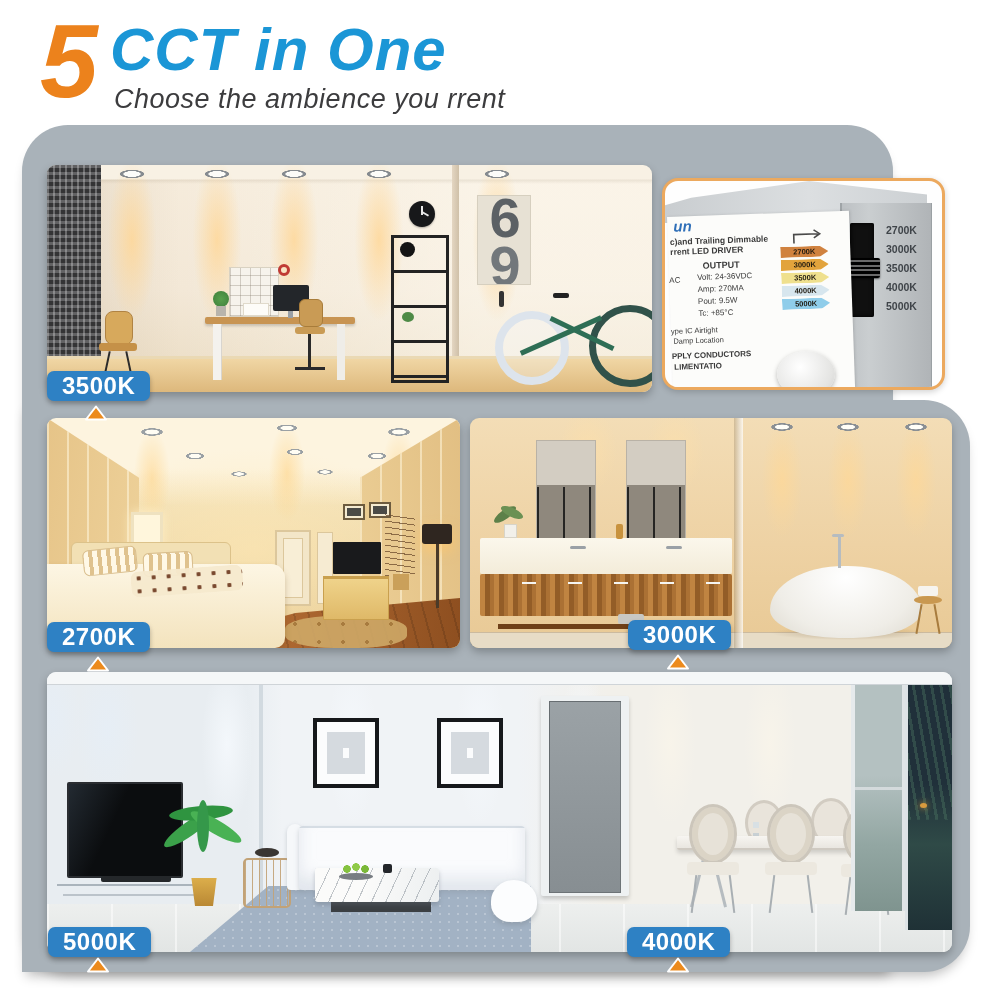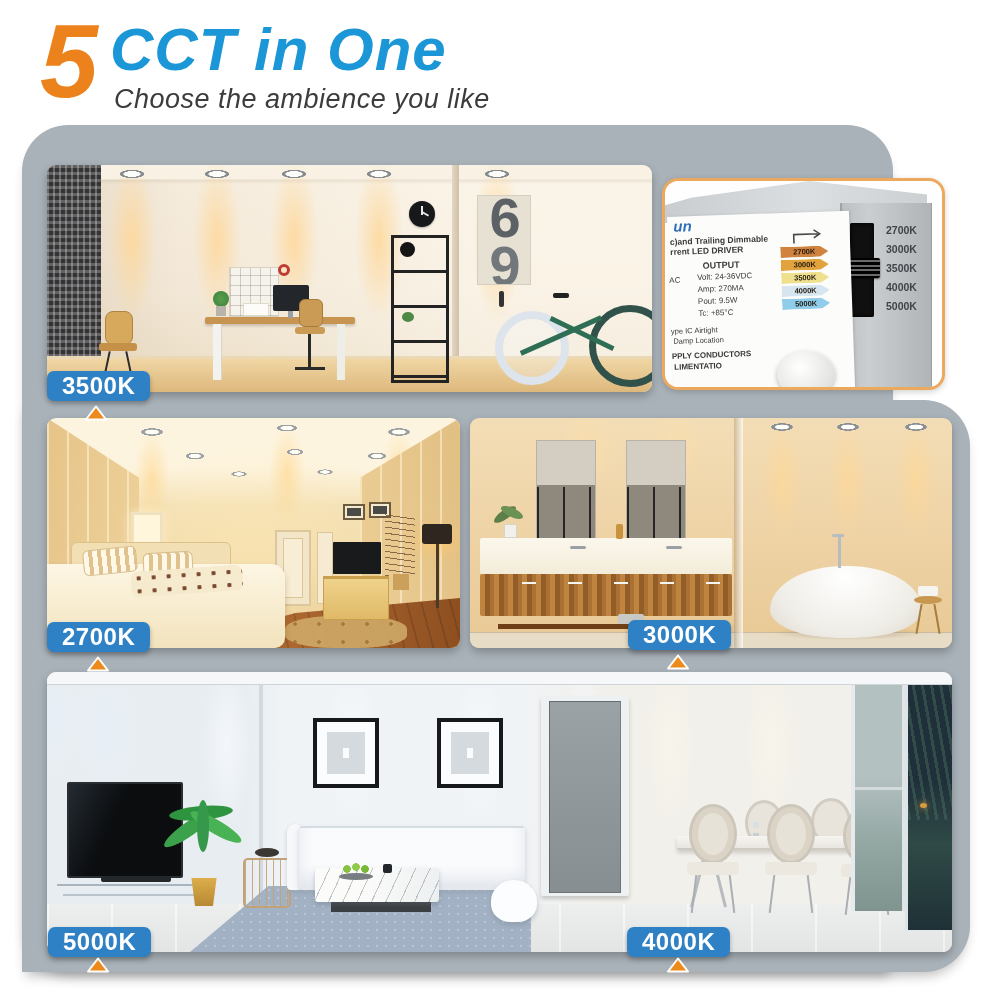--- a/index.html
+++ b/index.html
@@ -111,21 +111,21 @@
   .clockface{width:26px;height:26px;border-radius:50%;background:#17181a;box-shadow:0 1px 2px rgba(0,0,0,.3)}
   .clockface:before{content:"";position:absolute;left:12px;top:5px;width:2px;height:9px;background:#e8e8e8}
   .clockface:after{content:"";position:absolute;left:13px;top:12px;width:7px;height:2px;background:#e8e8e8;transform:rotate(30deg)}
   .poster6{font-weight:bold;color:#5c6165;text-align:center}
 </style>
 </head>
 <body>
 
 <div id="big5">5</div>
 <div id="title">CCT in One</div>
-<div id="subtitle">Choose the ambience you like</div>
+<div id="subtitle">Choose the ambience you rrent</div>
 
 <div class="panel" id="panel-top"></div>
 <div class="panel" id="panel-right"></div>
 
 <div class="scene" id="scene-office">
   <div style="left:0;top:0;width:54px;height:227px;background:repeating-linear-gradient(90deg,rgba(250,250,250,.28) 0 2px,rgba(30,30,30,0) 2px 6px),repeating-linear-gradient(0deg,rgba(255,255,255,.14) 0 3px,rgba(0,0,0,.28) 3px 7px),#48484a"></div>
   <div style="left:405px;top:0;width:7px;height:192px;background:linear-gradient(90deg,#e4d6c2,#cfc0a8)"></div>
   <div style="left:0;bottom:0;width:605px;height:36px;background:linear-gradient(180deg,#f0d6a4,#ddb87c);border-top:3px solid #ead9b4"></div>
   <div class="clockface" style="left:362px;top:36px"></div>
   <div style="left:430px;top:30px;width:54px;height:90px;background:#e7e1d4;border:1px solid #d6cfbf;overflow:hidden">

